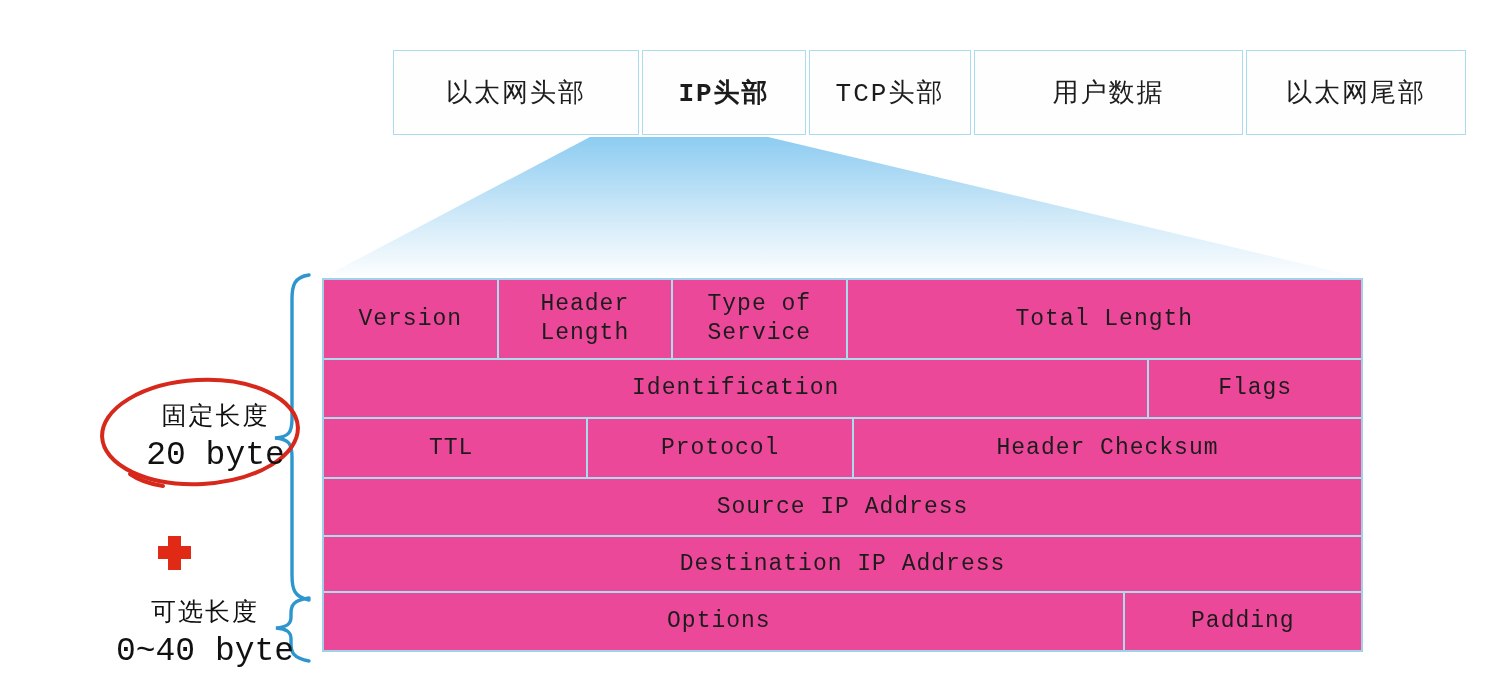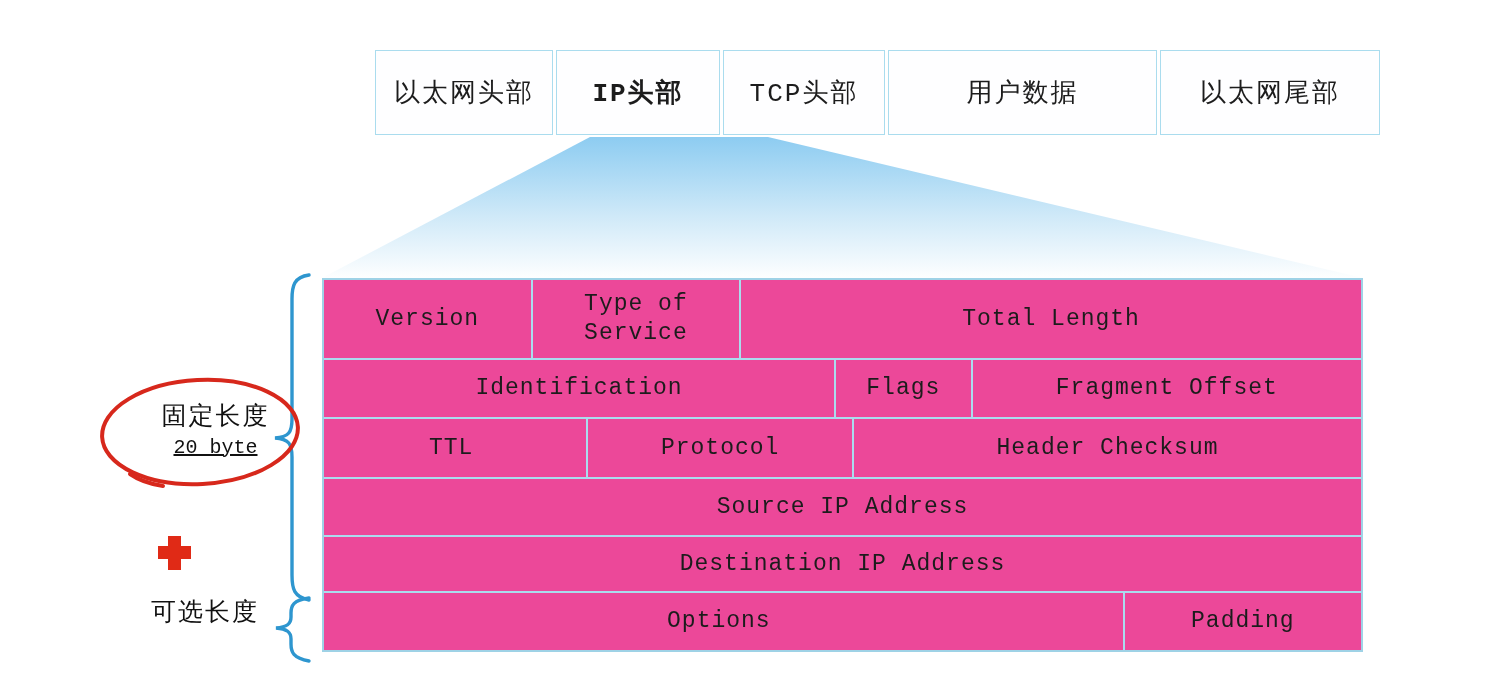--- a/index.html
+++ b/index.html
@@ -44,21 +44,21 @@
   }
   .ip-cell + .ip-cell{border-left:2px solid var(--line);}
   
   .annot{
     position:absolute;text-align:center;color:#111;
     font-size:25px;line-height:1.3;white-space:nowrap;
   }
   #fixed-length-label{left:118px;top:402px;width:195px;}
   #optional-length-label{left:110px;top:598px;width:190px;}
   .annot .cjk{display:block;letter-spacing:2px;}
-  .annot .latin{display:block;font-size:20px;text-decoration:underline;}
+  .annot .latin{display:block;font-size:33px;}
 </style>
 </head>
 <body>
 
 <div id="stage">
 
   <svg id="decor" viewBox="0 0 1495 680" xmlns="http://www.w3.org/2000/svg">
     <defs>
       <linearGradient id="fgrad" gradientUnits="userSpaceOnUse" x1="0" y1="137" x2="0" y2="280">
         <stop offset="0" stop-color="#8dccf1"></stop>
@@ -88,37 +88,37 @@
     <ellipse cx="200" cy="432" rx="98" ry="52" fill="none" stroke="#d7281c" stroke-width="4" transform="rotate(-3 200 432)"></ellipse>
     <path d="M 130 474 C 140 481, 150 484, 163 486" fill="none" stroke="#d7281c" stroke-width="4" stroke-linecap="round"></path>
 
     <g fill="#e02a16">
       <rect x="158" y="546" width="33" height="13"></rect>
       <rect x="168" y="536" width="13" height="34"></rect>
     </g>
   </svg>
 
   <div id="frame-bar">
-      <div class="frame-cell" style="width: 178px;">以太网头部</div>
+      <div class="frame-cell" style="width: 246px; margin-left: 18px;">以太网头部</div>
       <div class="frame-cell bold" style="width: 164px;">IP头部</div>
       <div class="frame-cell" style="width: 162px;">TCP头部</div>
       <div class="frame-cell" style="width: 269px;">用户数据</div>
       <div class="frame-cell" style="width: 220px;">以太网尾部</div>
     </div>
 
   <div id="ip-header-table">
       <div class="ip-row" style="flex: 81 0 0px;">
         <div class="ip-cell" style="flex: 170 0 0px;">Version</div>
+        <div class="ip-cell" style="flex: 170 0 0px;">Header Length</div>
         <div class="ip-cell" style="flex: 170 0 0px;">Type of Service</div>
         <div class="ip-cell" style="flex: 531 0 0px;">Total Length</div>
       </div>
       <div class="ip-row" style="flex: 59 0 0px;">
         <div class="ip-cell" style="flex: 520 0 0px; border-radius: 27px;">Identification</div>
         <div class="ip-cell" style="flex: 128 0 0px;">Flags</div>
-        <div class="ip-cell" style="flex: 393 0 0px;">Fragment Offset</div>
       </div>
       <div class="ip-row" style="flex: 61 0 0px;">
         <div class="ip-cell" style="flex: 255 0 0px;">TTL</div>
         <div class="ip-cell" style="flex: 265 0 0px; margin-left: 8px;">Protocol</div>
         <div class="ip-cell" style="flex: 521 0 0px;">Header Checksum</div>
       </div>
       <div class="ip-row" style="flex: 58 0 0px;">
         <div class="ip-cell" style="flex: 1041 0 0px;">Source IP Address</div>
       </div>
       <div class="ip-row" style="flex: 56 0 0px; justify-content: flex-end;">
@@ -130,15 +130,16 @@
       </div>
     </div>
 
   <div id="fixed-length-label" class="annot">
     <span class="cjk">固定长度</span>
     <span class="latin">20 byte</span>
   </div>
 
   <div id="optional-length-label" class="annot">
     <span class="cjk">可选长度</span>
+    <span class="latin">0~40 byte</span>
   </div>
 
 </div>
 
 </body></html>

